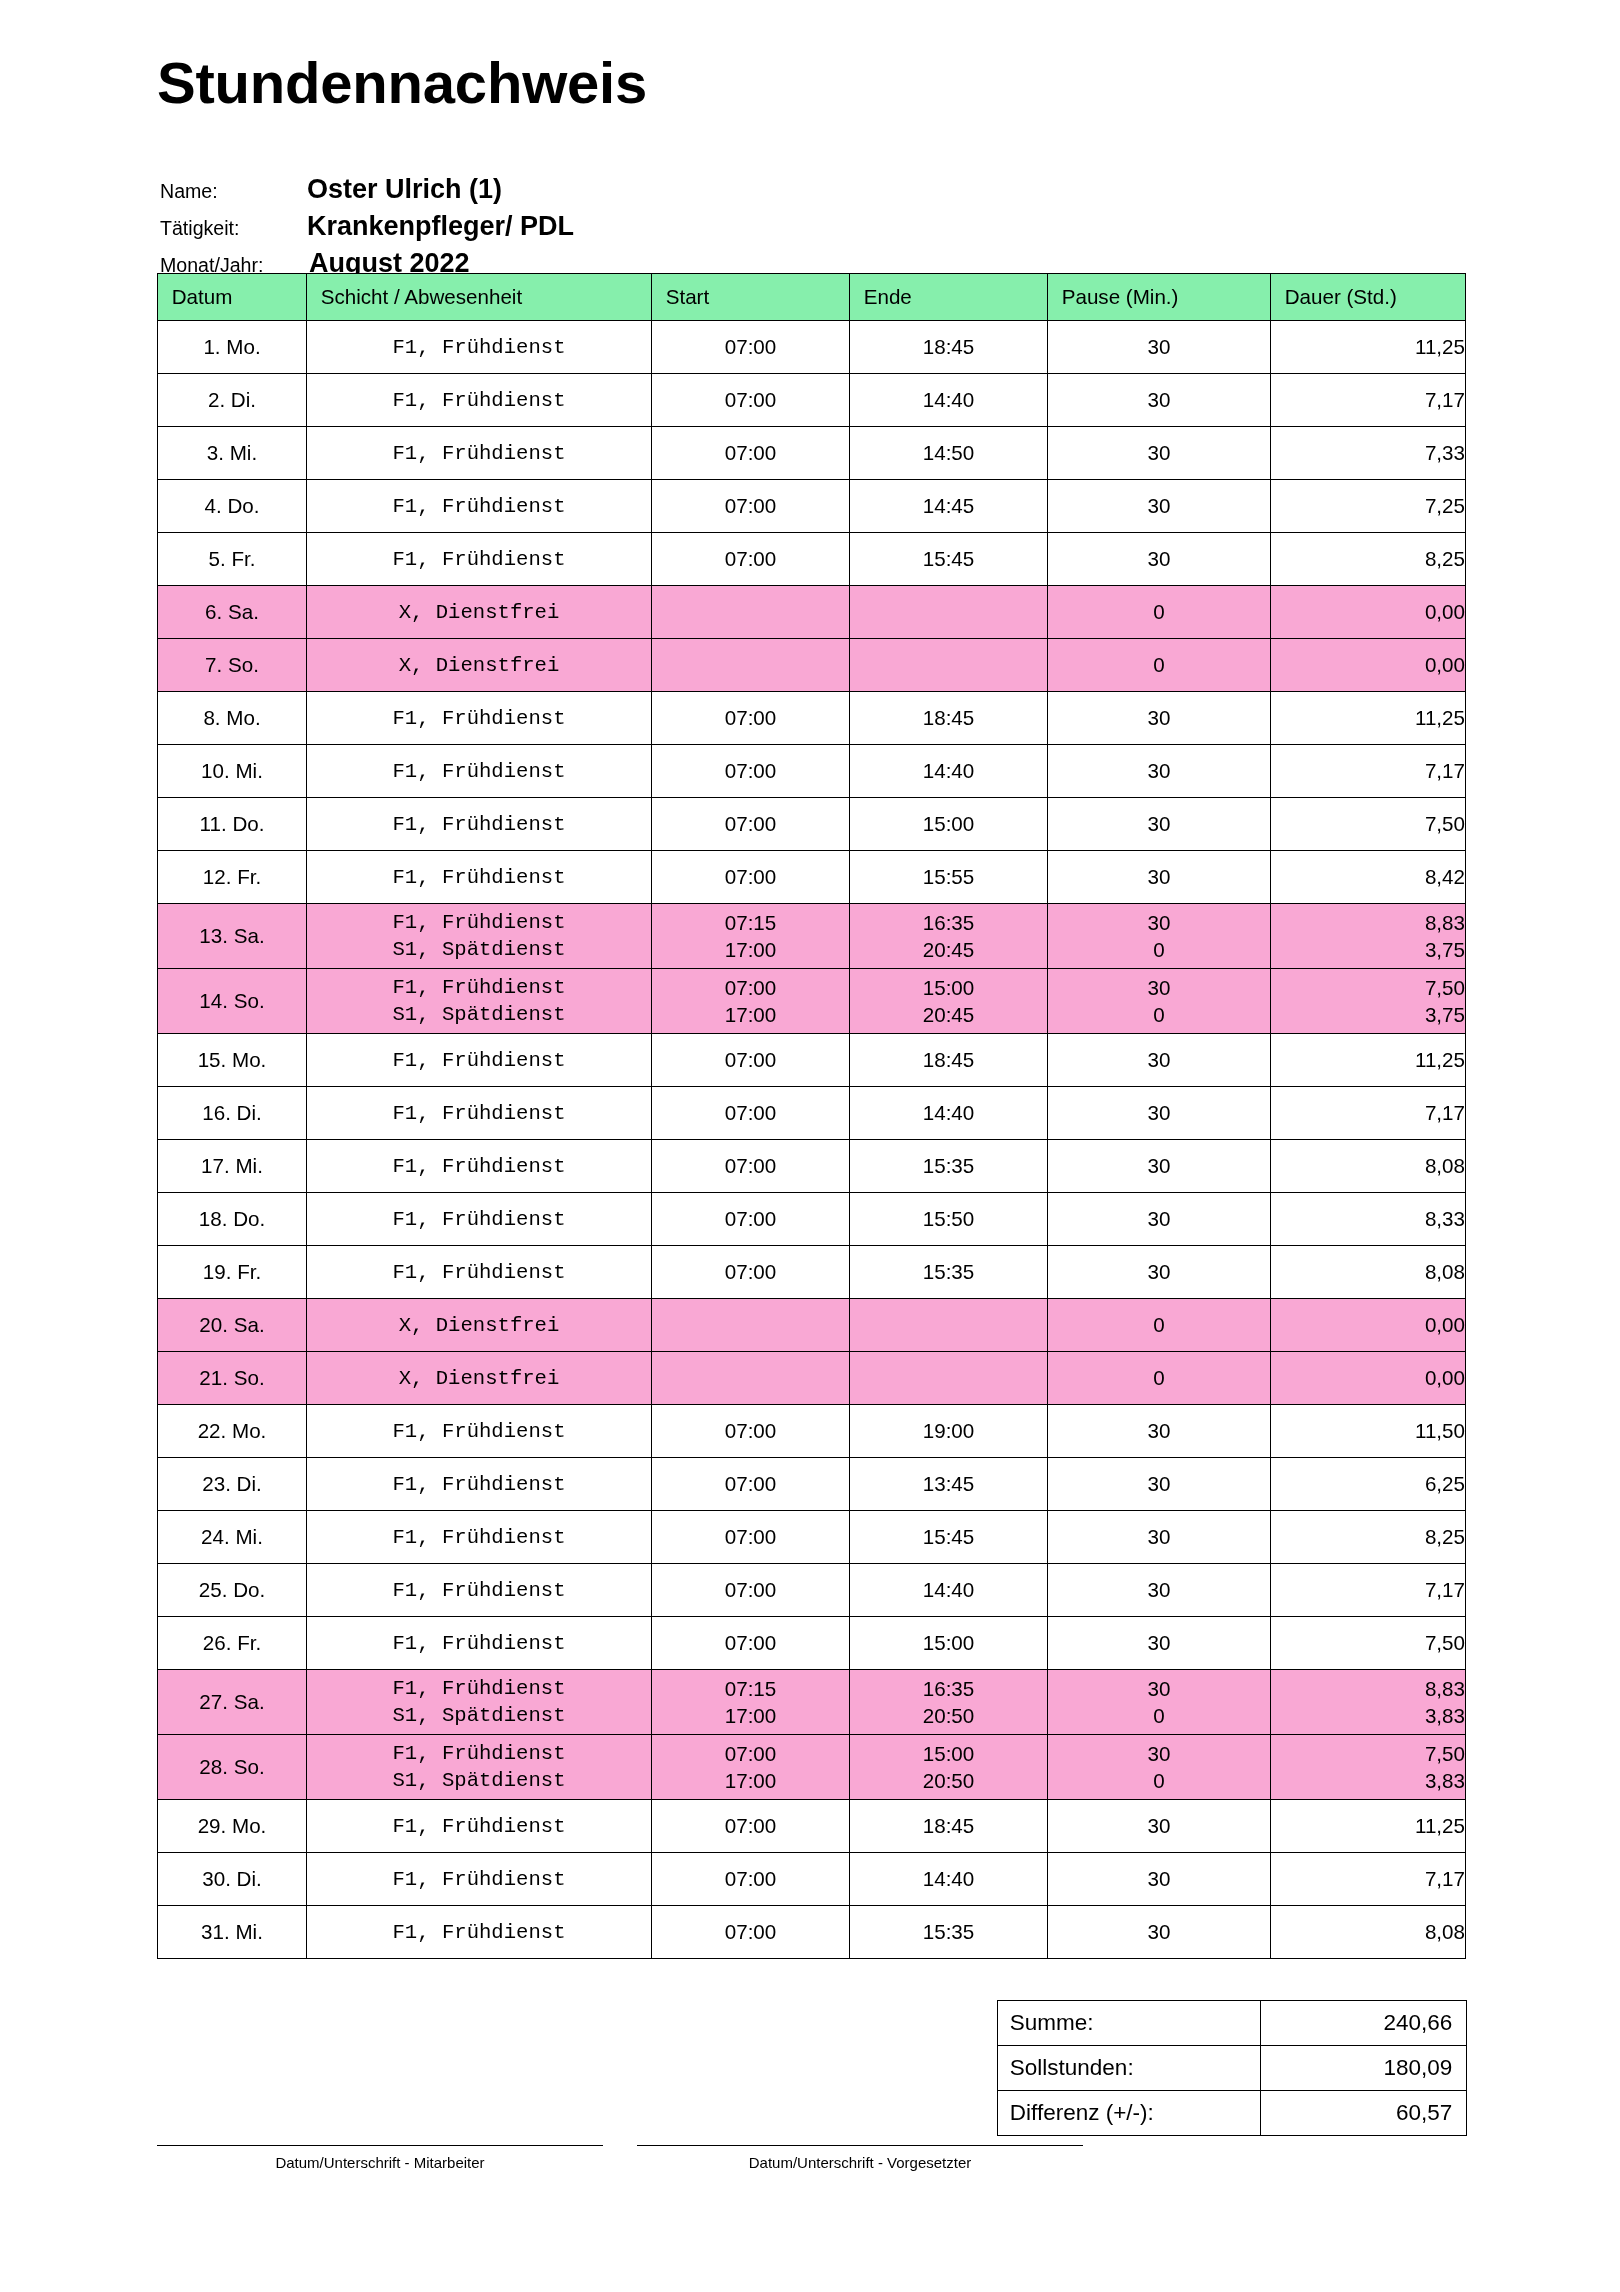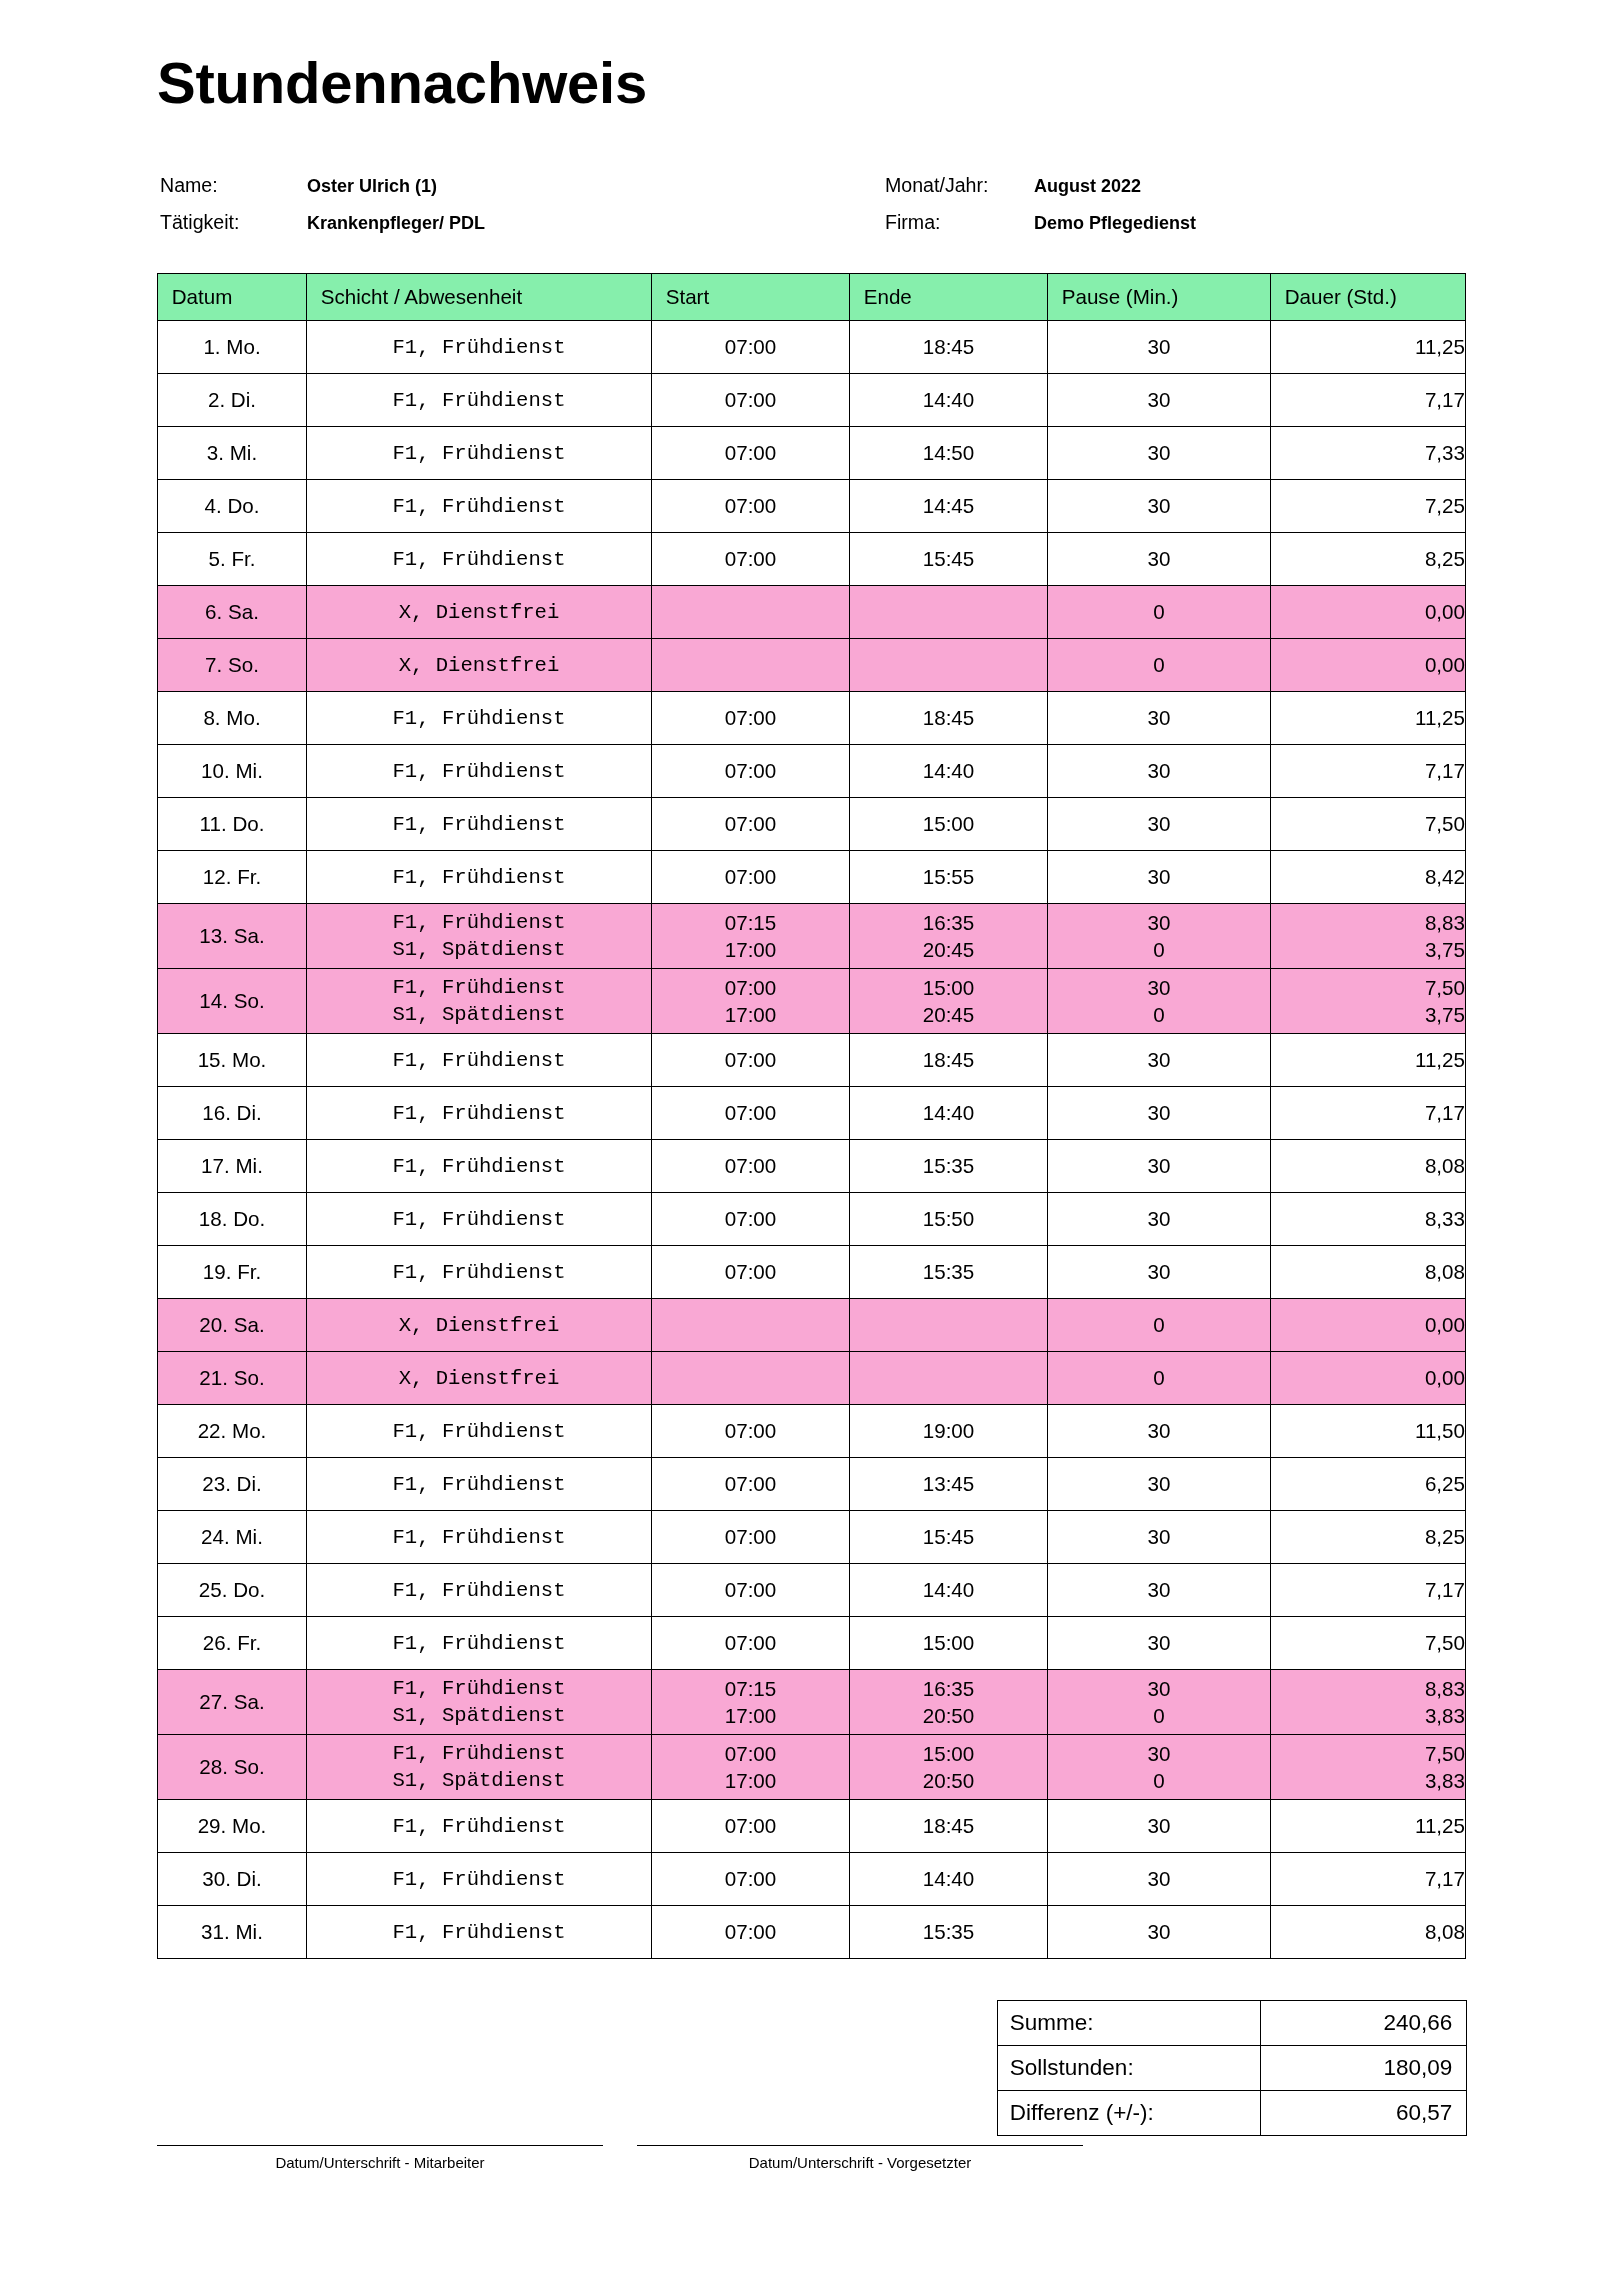--- a/index.html
+++ b/index.html
@@ -31,40 +31,40 @@
     font-weight: bold;
     letter-spacing: -0.2px;
   }
   
   .meta {
     position: absolute;
     left: 160px;
     top: 174px;
     width: 1304px;
     display: flex;
-    flex-direction: row;
+    flex-direction: column;
   }
   .meta-col {
     display: flex;
     flex-direction: column;
   }
   .meta-col.left { width: 725px; }
   .meta-row {
     display: flex;
     flex-direction: row;
     align-items: baseline;
     height: 37px;
   }
   .meta-label {
     font-size: 19.6px;
     width: 147px;
     flex: 0 0 147px;
   }
   .meta-value {
-    font-size: 18px;
+    font-size: 27px;
     font-weight: bold;
   }
   .meta-col.right .meta-label { width: 149px; flex: 0 0 149px; }
 
   
   table.sheet {
     position: absolute;
     left: 157px;
     top: 273px;
     border-collapse: collapse;

